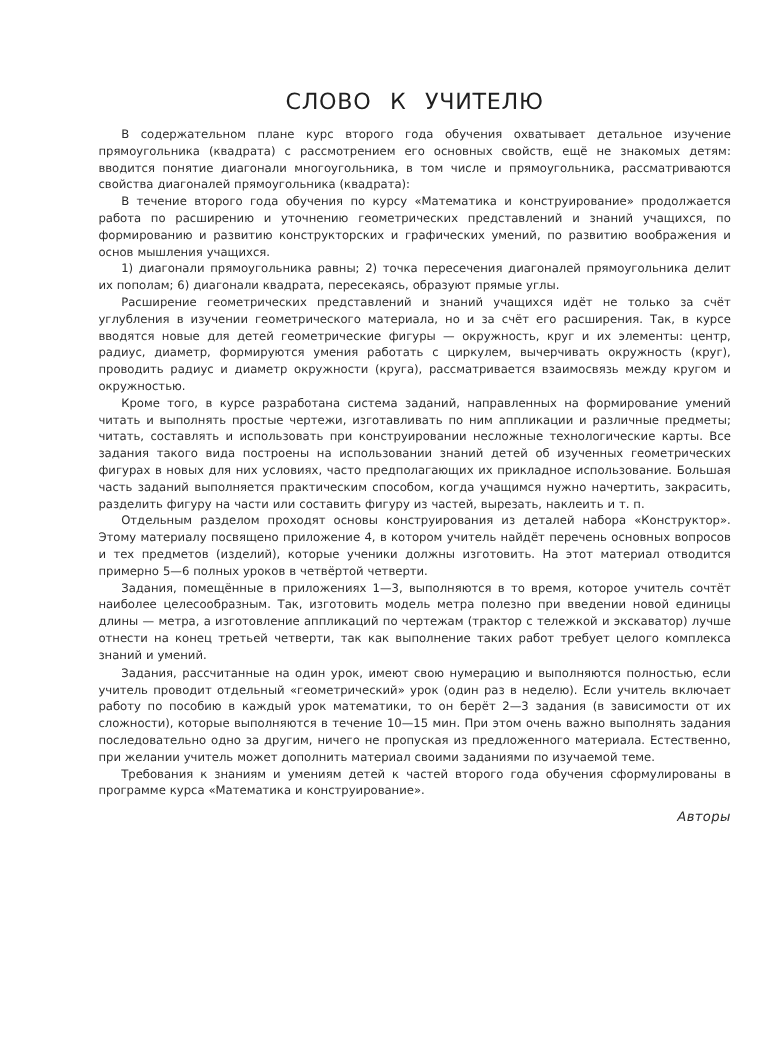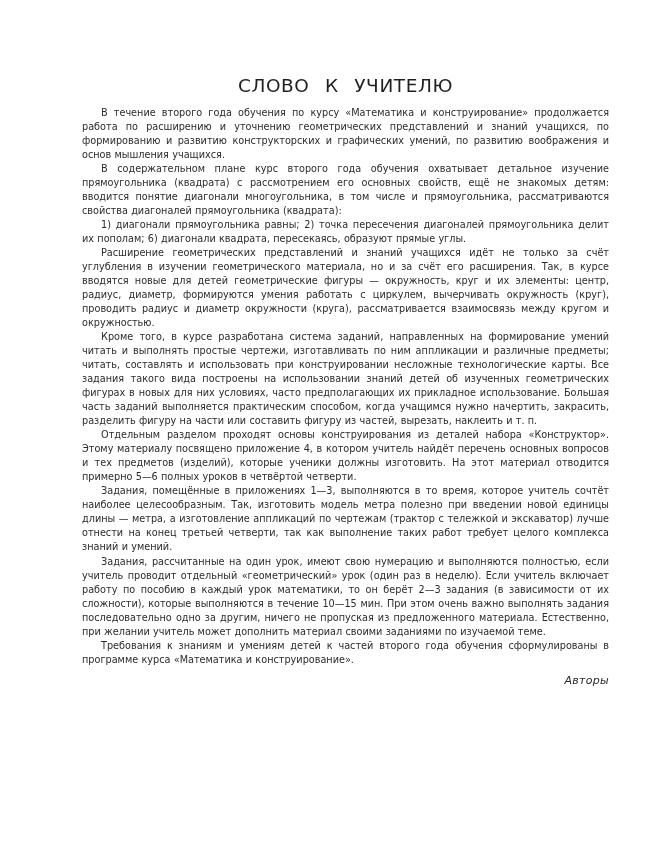--- a/index.html
+++ b/index.html
@@ -65,22 +65,22 @@
 </style>
 </head>
 <body>
 
 <div class="page">
   <div class="content">
 
     <h1 class="doc-title">СЛОВО  К  УЧИТЕЛЮ</h1>
 
     <div class="body-text">
+      <p class="para">В содержательном плане курс второго года обучения охватывает детальное изучение прямоугольника (квадрата) с рассмотрением его основных свойств, ещё не знакомых детям: вводится понятие диагонали многоугольника, в том числе и прямоугольника, рассматриваются свойства диагоналей прямоугольника (квадрата):</p>
       <p class="para">В течение второго года обучения по курсу «Математика и конструирование» продолжается работа по расширению и уточнению геометрических представлений и знаний учащихся, по формированию и развитию конструкторских и графических умений, по развитию воображения и основ мышления учащихся.</p>
-      <p class="para">В содержательном плане курс второго года обучения охватывает детальное изучение прямоугольника (квадрата) с рассмотрением его основных свойств, ещё не знакомых детям: вводится понятие диагонали многоугольника, в том числе и прямоугольника, рассматриваются свойства диагоналей прямоугольника (квадрата):</p>
       <p class="para">1) диагонали прямоугольника равны; 2) точка пересечения диагоналей прямоугольника делит их пополам; 6) диагонали квадрата, пересекаясь, образуют прямые углы.</p>
       <p class="para">Расширение геометрических представлений и знаний учащихся идёт не только за счёт углубления в изучении геометрического материала, но и за счёт его расширения. Так, в курсе вводятся новые для детей геометрические фигуры — окружность, круг и их элементы: центр, радиус, диаметр, формируются умения работать с циркулем, вычерчивать окружность (круг), проводить радиус и диаметр окружности (круга), рассматривается взаимосвязь между кругом и окружностью.</p>
       <p class="para">Кроме того, в курсе разработана система заданий, направленных на формирование умений читать и выполнять простые чертежи, изготавливать по ним аппликации и различные предметы; читать, составлять и использовать при конструировании несложные технологические карты. Все задания такого вида построены на использовании знаний детей об изученных геометрических фигурах в новых для них условиях, часто предполагающих их прикладное использование. Большая часть заданий выполняется практическим способом, когда учащимся нужно начертить, закрасить, разделить фигуру на части или составить фигуру из частей, вырезать, наклеить и т. п.</p>
       <p class="para">Отдельным разделом проходят основы конструирования из деталей набора «Конструктор». Этому материалу посвящено приложение 4, в котором учитель найдёт перечень основных вопросов и тех предметов (изделий), которые ученики должны изготовить. На этот материал отводится примерно 5—6 полных уроков в четвёртой четверти.</p>
       <p class="para">Задания, помещённые в приложениях 1—3, выполняются в то время, которое учитель сочтёт наиболее целесообразным. Так, изготовить модель метра полезно при введении новой единицы длины — метра, а изготовление аппликаций по чертежам (трактор с тележкой и экскаватор) лучше отнести на конец третьей четверти, так как выполнение таких работ требует целого комплекса знаний и умений.</p>
       <p class="para">Задания, рассчитанные на один урок, имеют свою нумерацию и выполняются полностью, если учитель проводит отдельный «геометрический» урок (один раз в неделю). Если учитель включает работу по пособию в каждый урок математики, то он берёт 2—3 задания (в зависимости от их сложности), которые выполняются в течение 10—15 мин. При этом очень важно выполнять задания последовательно одно за другим, ничего не пропуская из предложенного материала. Естественно, при желании учитель может дополнить материал своими заданиями по изучаемой теме.</p>
       <p class="para last-justify">Требования к знаниям и умениям детей к частей второго года обучения сформулированы в программе курса «Математика и конструирование».</p>
     </div>
 
     <div class="signature">Авторы</div>

